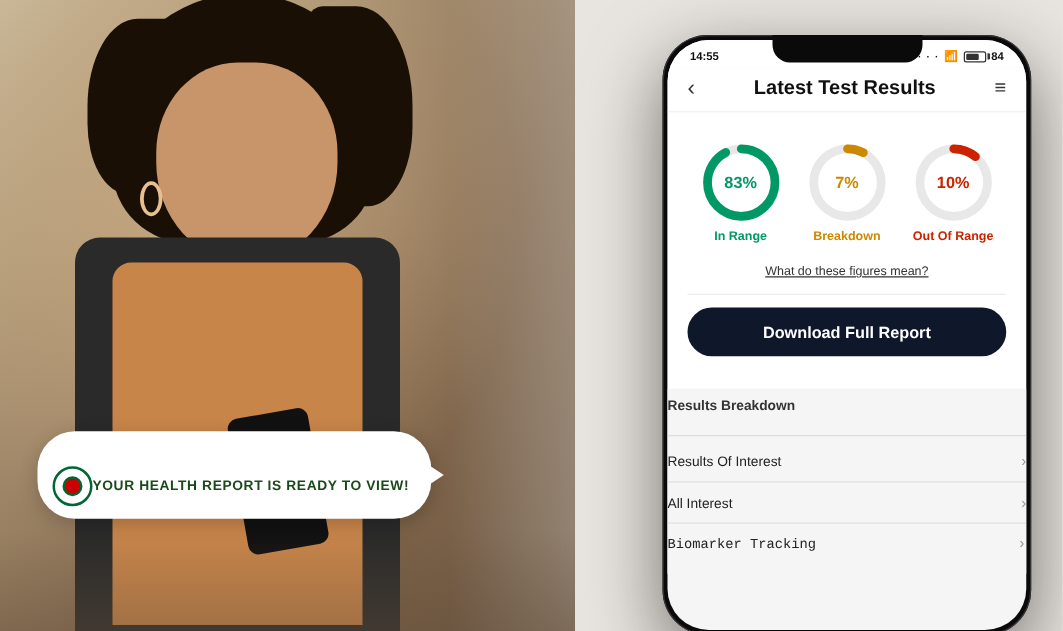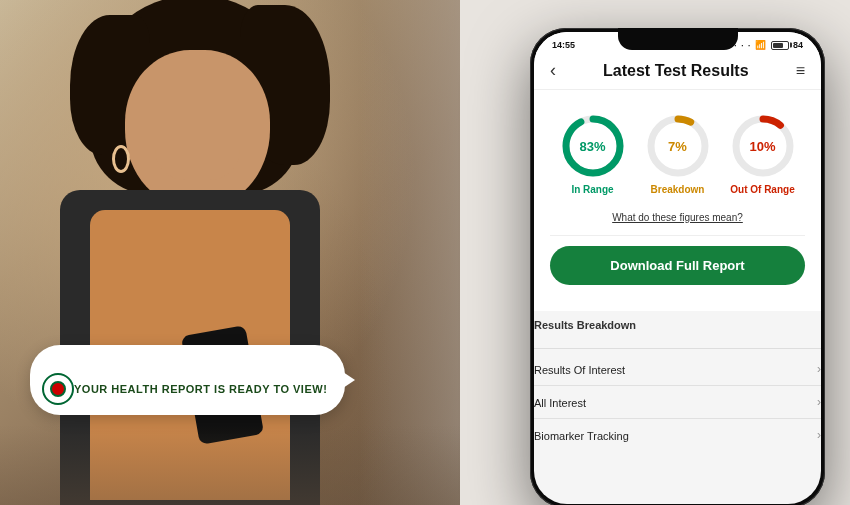--- a/index.html
+++ b/index.html
@@ -359,21 +359,21 @@
     .figures-link a {
       font-size: 10px;
       color: #333;
       text-decoration: underline;
     }
 
     
     .download-btn {
       display: block;
       width: 100%;
-      background: #15803d;
+      background: #0f172a;
       color: white;
       text-align: center;
       padding: 12px;
       border-radius: 25px;
       font-size: 13px;
       font-weight: 600;
       margin-bottom: 14px;
       cursor: pointer;
       border: none;
     }
@@ -402,20 +402,21 @@
       display: flex;
       justify-content: space-between;
       align-items: flex-end;
       padding: 9px 0;
       border-bottom: 1px solid #e0e0e0;
       cursor: pointer;
     }
 
     .breakdown-item:last-child {
       border-bottom: none;
+      font-family: Liberation Mono, monospace;
     }
 
     .breakdown-item-text {
       font-size: 11px;
       color: #222;
     }
 
     .chevron {
       color: #999;
       font-size: 12px;

